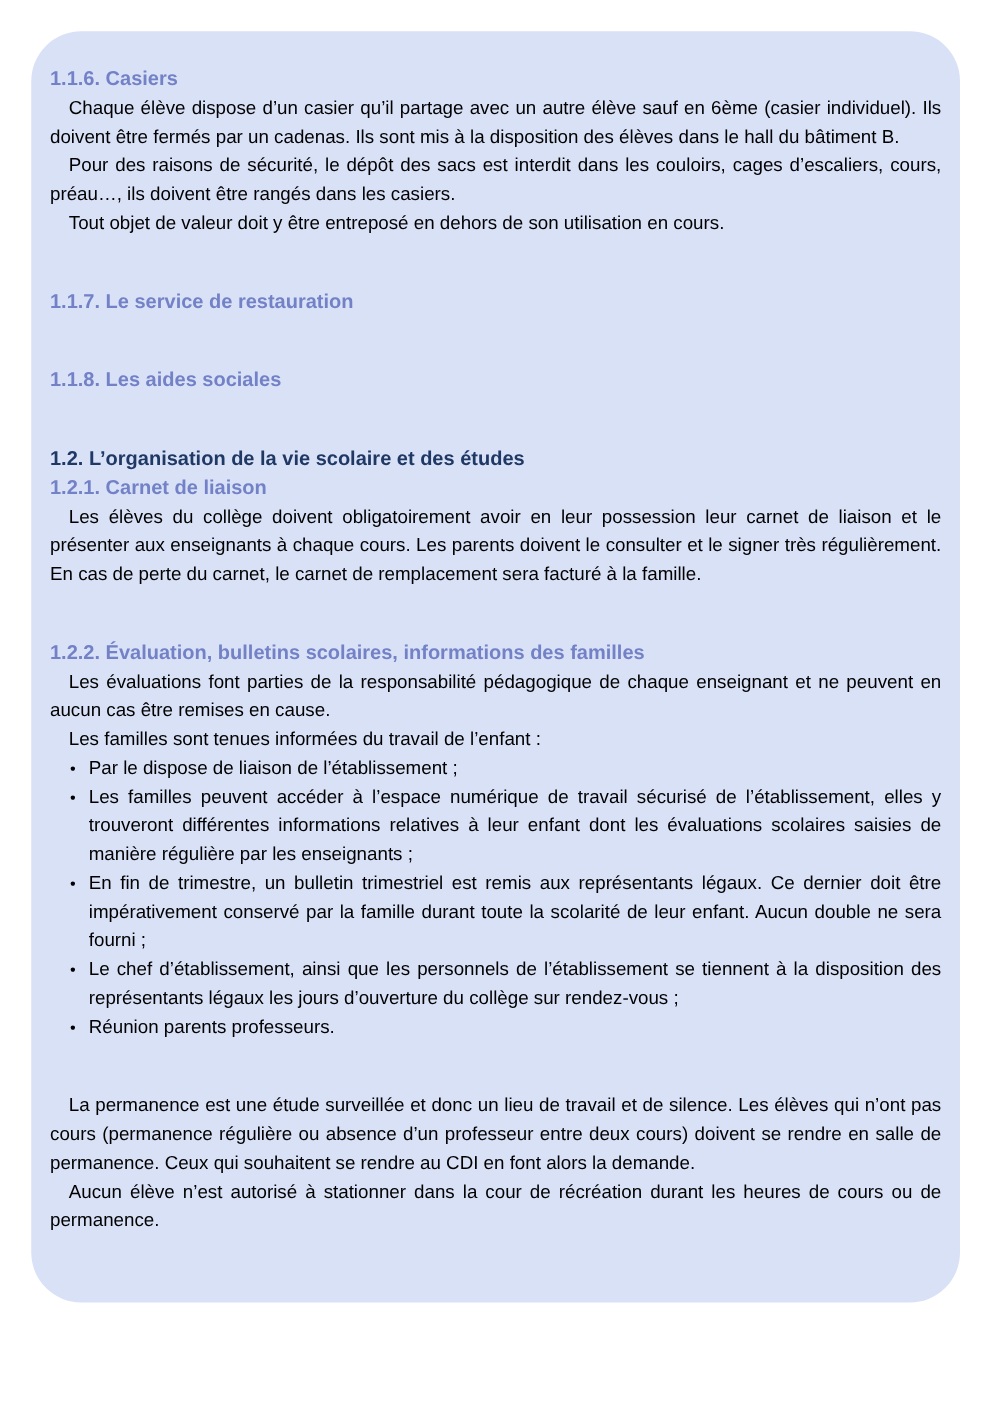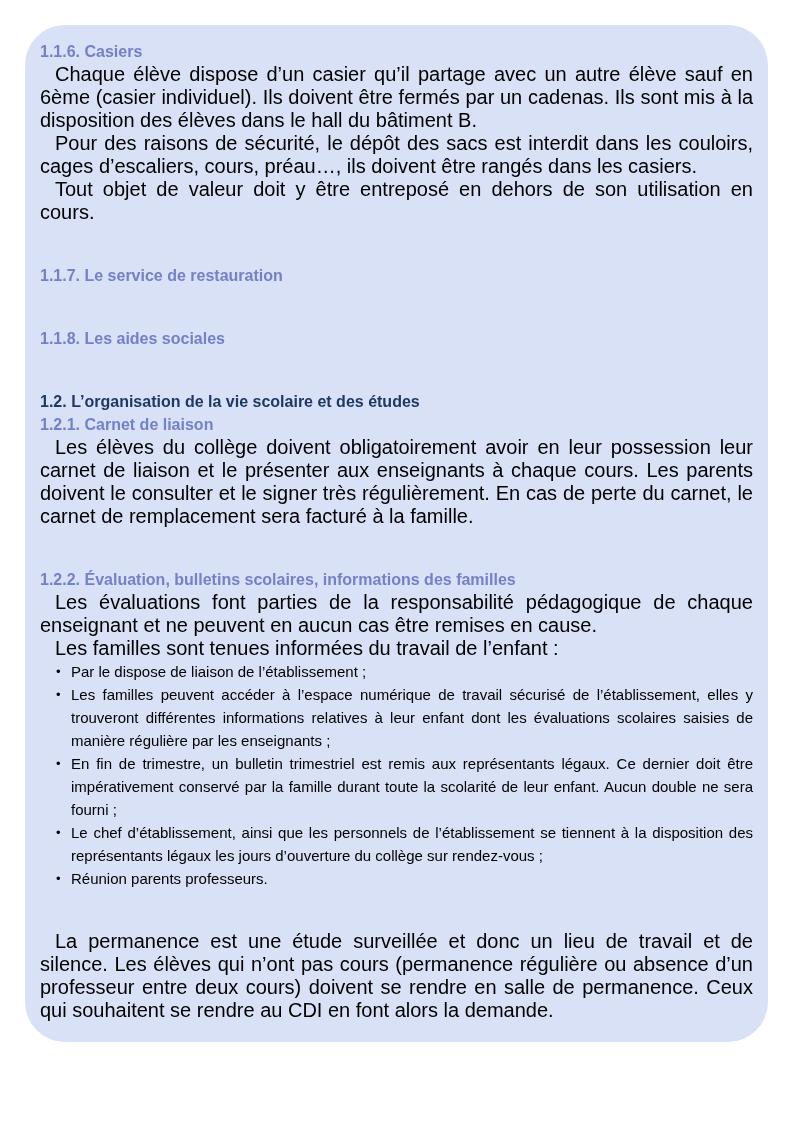--- a/index.html
+++ b/index.html
@@ -17,37 +17,37 @@
     overflow: hidden;
   }
   .content-panel {
     position: absolute;
     left: 25px;
     top: 25px;
     width: 743px;
     height: 1017px;
     background: #d9e1f7;
     border-radius: 40px;
-    padding: 15px 15px 18px 15px;
+    padding: 27px 15px 18px 15px;
   }
   .section { margin-top: 40px; }
   .section.first { margin-top: 0; }
   .section.attached { margin-top: 0; }
   .section-heading {
     margin: 0;
     font-size: 16px;
     line-height: 23px;
     font-weight: bold;
     color: #7381c6;
     text-align: left;
   }
   .section-heading.dark { color: #1f3864; }
   .paragraph {
     margin: 0;
-    font-size: 20px;
+    font-size: 15px;
     line-height: 23px;
     color: #000000;
     text-align: justify;
     text-indent: 15px;
   }
   .bullet-list {
     margin: 0;
     padding: 0 0 0 16px;
     list-style: none;
   }
@@ -99,16 +99,17 @@
           <ul class="bullet-list">
             <li class="list-item"><span class="bullet-dot">•</span><span>Par le dispose de liaison de l’établissement ;</span></li>
             <li class="list-item"><span class="bullet-dot">•</span><span>Les familles peuvent accéder à l’espace numérique de travail sécurisé de l’établissement, elles y trouveront différentes informations relatives à leur enfant dont les évaluations scolaires saisies de manière régulière par les enseignants ;</span></li>
             <li class="list-item"><span class="bullet-dot">•</span><span>En fin de trimestre, un bulletin trimestriel est remis aux représentants légaux. Ce dernier doit être impérativement conservé par la famille durant toute la scolarité de leur enfant. Aucun double ne sera fourni ;</span></li>
             <li class="list-item"><span class="bullet-dot">•</span><span>Le chef d’établissement, ainsi que les personnels de l’établissement se tiennent à la disposition des représentants légaux les jours d’ouverture du collège sur rendez-vous ;</span></li>
             <li class="list-item"><span class="bullet-dot">•</span><span>Réunion parents professeurs.</span></li>
           </ul>
         </div>
         <div class="section">
           <p class="paragraph">La permanence est une étude surveillée et donc un lieu de travail et de silence. Les élèves qui n’ont pas cours (permanence régulière ou absence d’un professeur entre deux cours) doivent se rendre en salle de permanence. Ceux qui souhaitent se rendre au CDI en font alors la demande.</p>
+          <p class="paragraph">Aucun élève n’est autorisé à stationner dans la cour de récréation durant les heures de cours ou de permanence.</p>
         </div>
       </div>
   </div>
 </div>
 
 </body></html>

